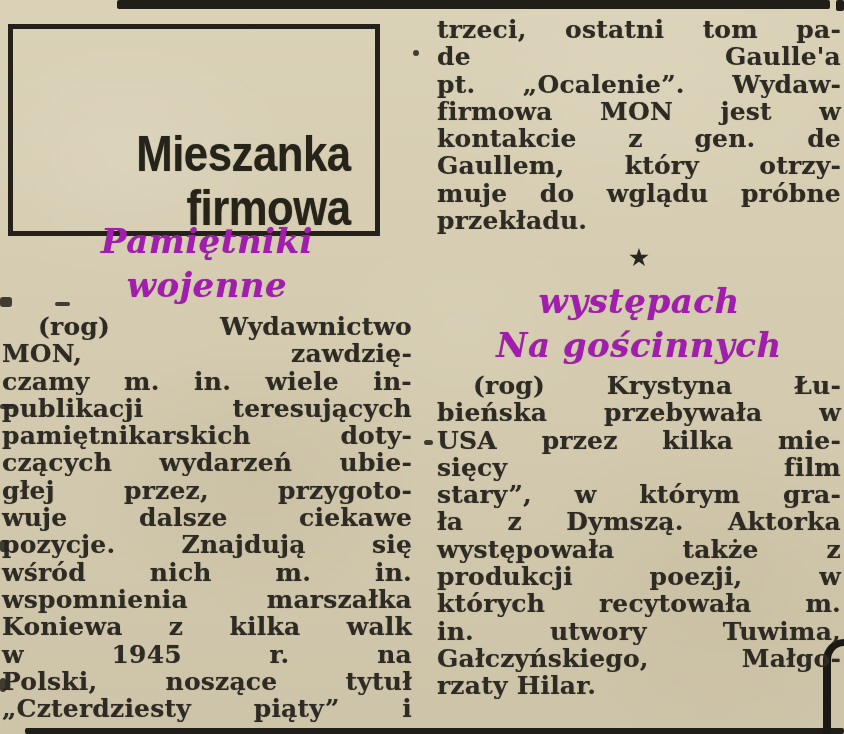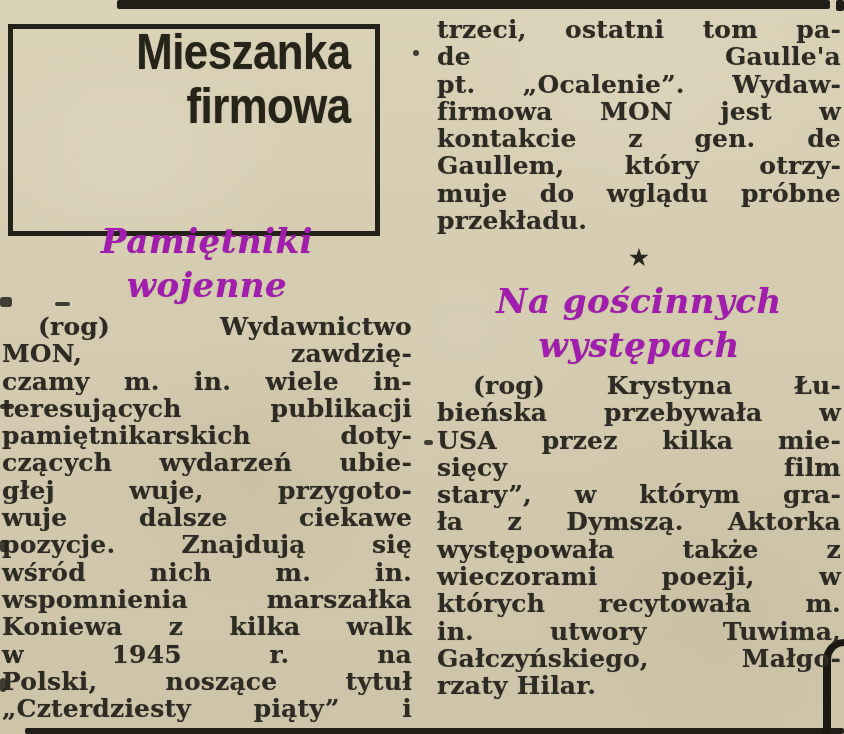--- a/index.html
+++ b/index.html
@@ -16,21 +16,21 @@
       radial-gradient(ellipse 300px 220px at 75% 12%, rgba(255,255,250,0.08), transparent 70%),
       radial-gradient(ellipse 240px 200px at 30% 65%, rgba(120,100,60,0.07), transparent 70%),
       radial-gradient(ellipse 280px 240px at 85% 80%, rgba(120,100,60,0.06), transparent 70%),
       radial-gradient(ellipse 200px 160px at 55% 45%, rgba(255,255,245,0.07), transparent 70%),
       linear-gradient(180deg, rgba(235,230,205,0.20) 0%, rgba(0,0,0,0) 30%, rgba(90,75,45,0.07) 100%);
   }
   .rule { position:absolute; background:#211e18; border-radius:2px; }
   .masthead-box {
     position:absolute; left:8px; top:24px; width:372px; height:212px;
     border:5px solid #24211b; box-sizing:border-box;
-    display:flex; flex-direction:column; justify-content:flex-start;
+    display:flex; flex-direction:column; justify-content:flex-end;
     align-items:flex-end; padding-right:24px;
   }
   .masthead-text {
     font-family:"Liberation Sans", sans-serif; font-weight:700;
     font-size:46px; line-height:50px; letter-spacing:-0.5px;
     color:#262319; text-align:right;
     transform:scale(0.95,1.08); transform-origin:right center;
     text-shadow:0 0 1px rgba(30,28,20,0.5);
   }
   .col-heading {
@@ -80,24 +80,24 @@
   </div>
 
   <div class="col-heading heading-left">
     <div>Pamiętniki</div>
     <div>wojenne</div>
   </div>
   <div id="left-body" class="body-col">
       <div class="line justify indent"><span>(rog)</span><span>Wydawnictwo</span></div>
       <div class="line justify"><span>MON,</span><span>zawdzię-</span></div>
       <div class="line justify"><span>czamy</span><span>m.</span><span>in.</span><span>wiele</span><span>in-</span></div>
-      <div class="line justify"><span>teresujących</span><span>publikacji</span></div>
+      <div class="line justify"><span>publikacji</span><span>teresujących</span></div>
       <div class="line justify"><span>pamiętnikarskich</span><span>doty-</span></div>
       <div class="line justify"><span>czących</span><span>wydarzeń</span><span>ubie-</span></div>
-      <div class="line justify"><span>głej</span><span>wuje,</span><span>przygoto-</span></div>
+      <div class="line justify"><span>głej</span><span>przez,</span><span>przygoto-</span></div>
       <div class="line justify"><span>wuje</span><span>dalsze</span><span>ciekawe</span></div>
       <div class="line justify"><span>pozycje.</span><span>Znajdują</span><span>się</span></div>
       <div class="line justify"><span>wśród</span><span>nich</span><span>m.</span><span>in.</span></div>
       <div class="line justify"><span>wspomnienia</span><span>marszałka</span></div>
       <div class="line justify"><span>Koniewa</span><span>z</span><span>kilka</span><span>walk</span></div>
       <div class="line justify"><span>w</span><span>1945</span><span>r.</span><span>na</span></div>
       <div class="line justify"><span>Polski,</span><span>noszące</span><span>tytuł</span></div>
       <div class="line justify"><span>„Czterdziesty</span><span>piąty”</span><span>i</span></div>
     </div>
 
@@ -106,32 +106,32 @@
       <div class="line justify"><span>de</span><span>Gaulle'a</span></div>
       <div class="line justify"><span>pt.</span><span>„Ocalenie”.</span><span>Wydaw-</span></div>
       <div class="line justify"><span>firmowa</span><span>MON</span><span>jest</span><span>w</span></div>
       <div class="line justify"><span>kontakcie</span><span>z</span><span>gen.</span><span>de</span></div>
       <div class="line justify"><span>Gaullem,</span><span>który</span><span>otrzy-</span></div>
       <div class="line justify"><span>muje</span><span>do</span><span>wglądu</span><span>próbne</span></div>
       <div class="line plain"><span>przekładu.</span></div>
     </div>
   <div class="star-sep">★</div>
   <div class="col-heading heading-right">
+    <div>występach</div>
     <div>Na gościnnych</div>
-    <div>występach</div>
   </div>
   <div id="right-bottom" class="body-col">
       <div class="line justify indent"><span>(rog)</span><span>Krystyna</span><span>Łu-</span></div>
       <div class="line justify"><span>bieńska</span><span>przebywała</span><span>w</span></div>
       <div class="line justify"><span>USA</span><span>przez</span><span>kilka</span><span>mie-</span></div>
       <div class="line justify"><span>sięcy</span><span>film</span></div>
       <div class="line justify"><span>stary”,</span><span>w</span><span>którym</span><span>gra-</span></div>
       <div class="line justify"><span>ła</span><span>z</span><span>Dymszą.</span><span>Aktorka</span></div>
       <div class="line justify"><span>występowała</span><span>także</span><span>z</span></div>
-      <div class="line justify"><span>wieczorami</span><span>poezji,</span><span>w</span></div>
+      <div class="line justify"><span>produkcji</span><span>poezji,</span><span>w</span></div>
       <div class="line justify"><span>których</span><span>recytowała</span><span>m.</span></div>
       <div class="line justify"><span>in.</span><span>utwory</span><span>Tuwima,</span></div>
       <div class="line justify"><span>Gałczyńskiego,</span><span>Małgo-</span></div>
       <div class="line plain"><span>rzaty</span><span>Hilar.</span></div>
     </div>
 
   <div class="smudge" style="left:0; top:297px; width:12px; height:10px;"></div>
   <div class="smudge" style="left:55px; top:302px; width:15px; height:4px;"></div>
   <div class="smudge" style="left:0; top:404px; width:14px; height:5px;"></div>
   <div class="smudge" style="left:0; top:540px; width:8px; height:12px;"></div>

